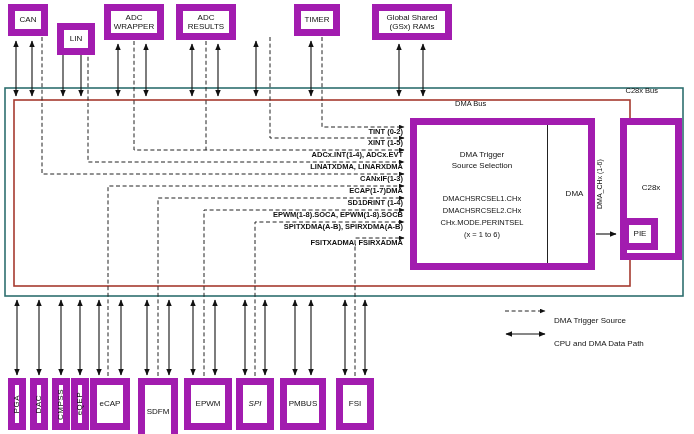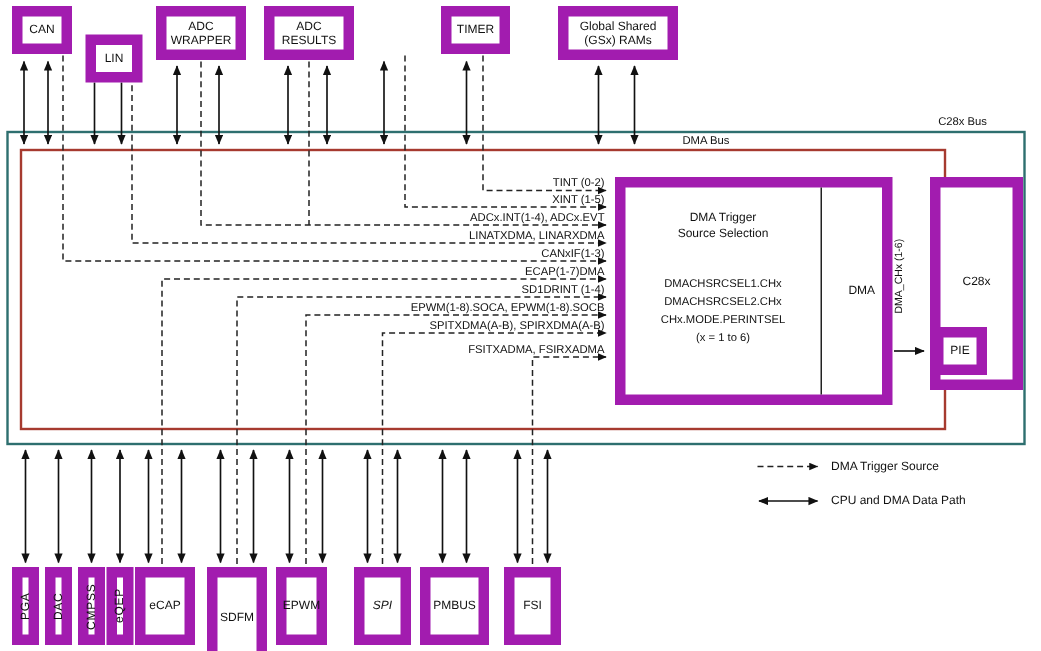--- a/index.html
+++ b/index.html
@@ -13,22 +13,22 @@
   .sarr line { stroke:#111; stroke-width:1.1; marker-end:url(#ah); }
   .dash path { stroke:#222; stroke-width:1; fill:none; stroke-dasharray:4 2.6; marker-end:url(#ah); }
   .dashnm path { stroke:#222; stroke-width:1; fill:none; stroke-dasharray:4 2.6; }
   .blk {
     position:absolute; background:#fff; border:7px solid #a21caf;
     display:flex; align-items:center; justify-content:center;
     text-align:center; font-size:8px; line-height:9.5px;
     white-space:pre-line; box-sizing:border-box;
   }
   .blk.vert span { writing-mode:vertical-rl; transform:rotate(180deg); letter-spacing:0.5px; }
-  .lbl { position:absolute; font-size:7.5px; line-height:9px; white-space:nowrap; }
-  .trig { left:193px; width:210px; text-align:right; }
+  .lbl { position:absolute; font-size:7.5px; line-height:9px; white-space:nowrap;margin-top:10px; }
+  .trig { left:193px; width:210px; text-align:right;font-weight:bold; }
   .vlabel {
     position:absolute; writing-mode:vertical-rl; transform:rotate(180deg);
     font-size:7px; text-align:center; white-space:nowrap;
   }
   .sect { position:absolute; box-sizing:border-box; }
 </style>
 </head>
 <body>
 
 <div id="stage">
@@ -150,18 +150,18 @@
 
   <div class="lbl" style="left:554px; top:306px; font-size:8px;">DMA Trigger Source</div>
   <div class="lbl" style="left:554px; top:329px; font-size:8px;">CPU and  DMA Data Path</div>
 
   <div class="blk vert" style="left:8px;  top:378px; width:18px; height:52px;"><span>PGA</span></div>
   <div class="blk vert" style="left:30px; top:378px; width:18px; height:52px;"><span>DAC</span></div>
   <div class="blk vert" style="left:52px; top:378px; width:18px; height:52px;"><span>CMPSS</span></div>
   <div class="blk vert" style="left:71px; top:378px; width:18px; height:52px;"><span>eQEP</span></div>
   <div class="blk" style="left:90px;  top:378px; width:40px; height:52px;">eCAP</div>
   <div class="blk" style="left:138px; top:378px; width:40px; height:68px;">SDFM</div>
-  <div class="blk" style="left:184px; top:378px; width:34px; height:52px;">EPWM</div>
+  <div class="blk" style="left:184px; top:378px; width:48px; height:52px;">EPWM</div>
   <div class="blk" style="left:236px; top:378px; width:38px; height:52px;font-style:italic;">SPI</div>
   <div class="blk" style="left:280px; top:378px; width:46px; height:52px;">PMBUS</div>
   <div class="blk" style="left:336px; top:378px; width:38px; height:52px;">FSI</div>
 
 </div>
 
 </body></html>

